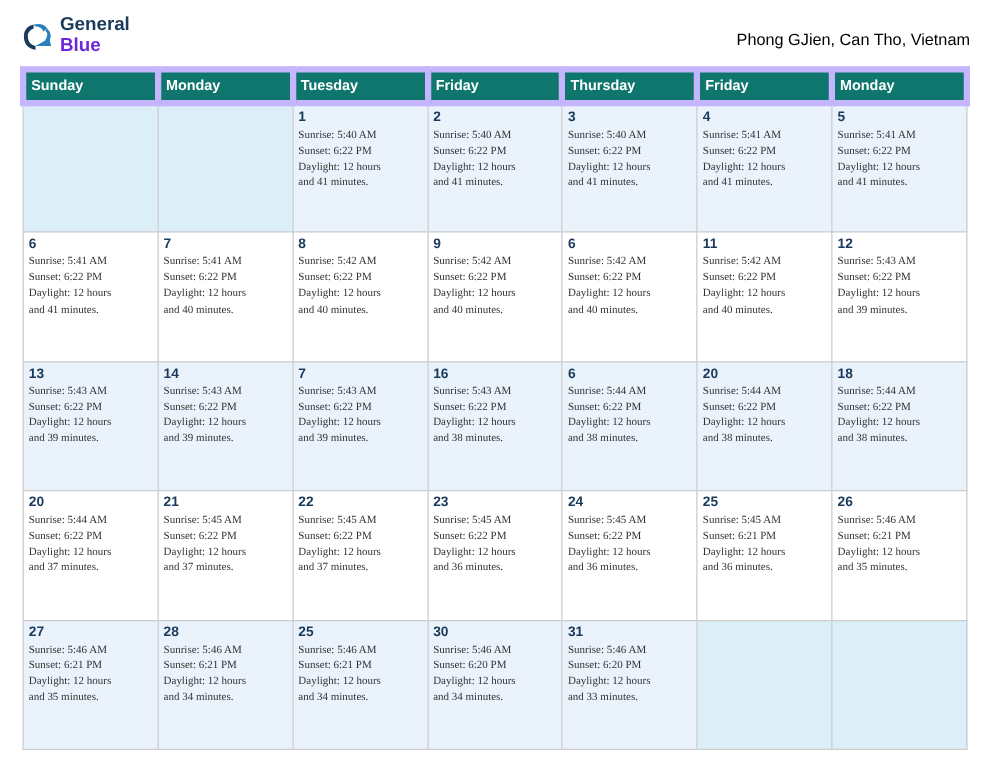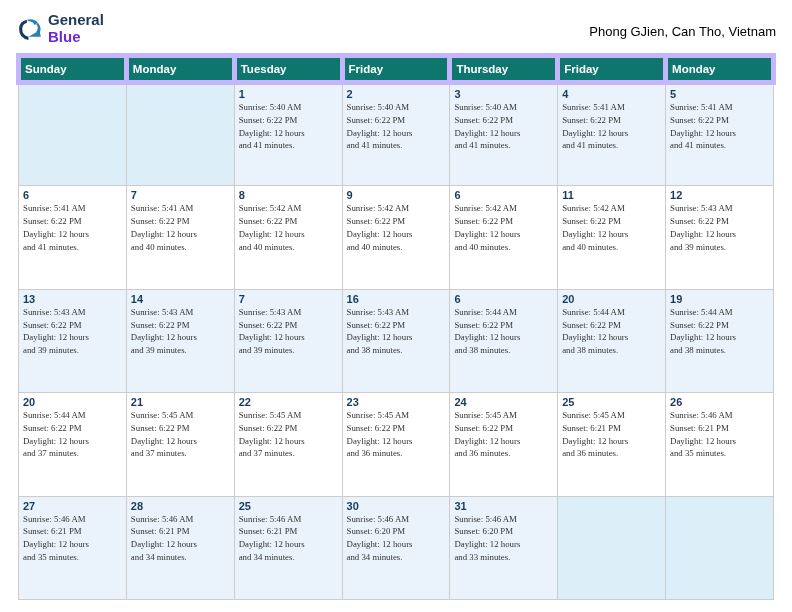--- a/index.html
+++ b/index.html
@@ -265,21 +265,21 @@
 and 38 minutes.</div>
           </td>
           <td>
             <span class="day-num">20</span>
             <div class="day-info" style="white-space: pre-line;">Sunrise: 5:44 AM
 Sunset: 6:22 PM
 Daylight: 12 hours
 and 38 minutes.</div>
           </td>
           <td>
-            <span class="day-num">19</span>
+            <span class="day-num">18</span>
             <div class="day-info" style="white-space: pre-line;">Sunrise: 5:44 AM
 Sunset: 6:22 PM
 Daylight: 12 hours
 and 38 minutes.</div>
           </td>
         </tr>
         <tr>
           <td>
             <span class="day-num">20</span>
             <div class="day-info" style="white-space: pre-line;">Sunrise: 5:44 AM

